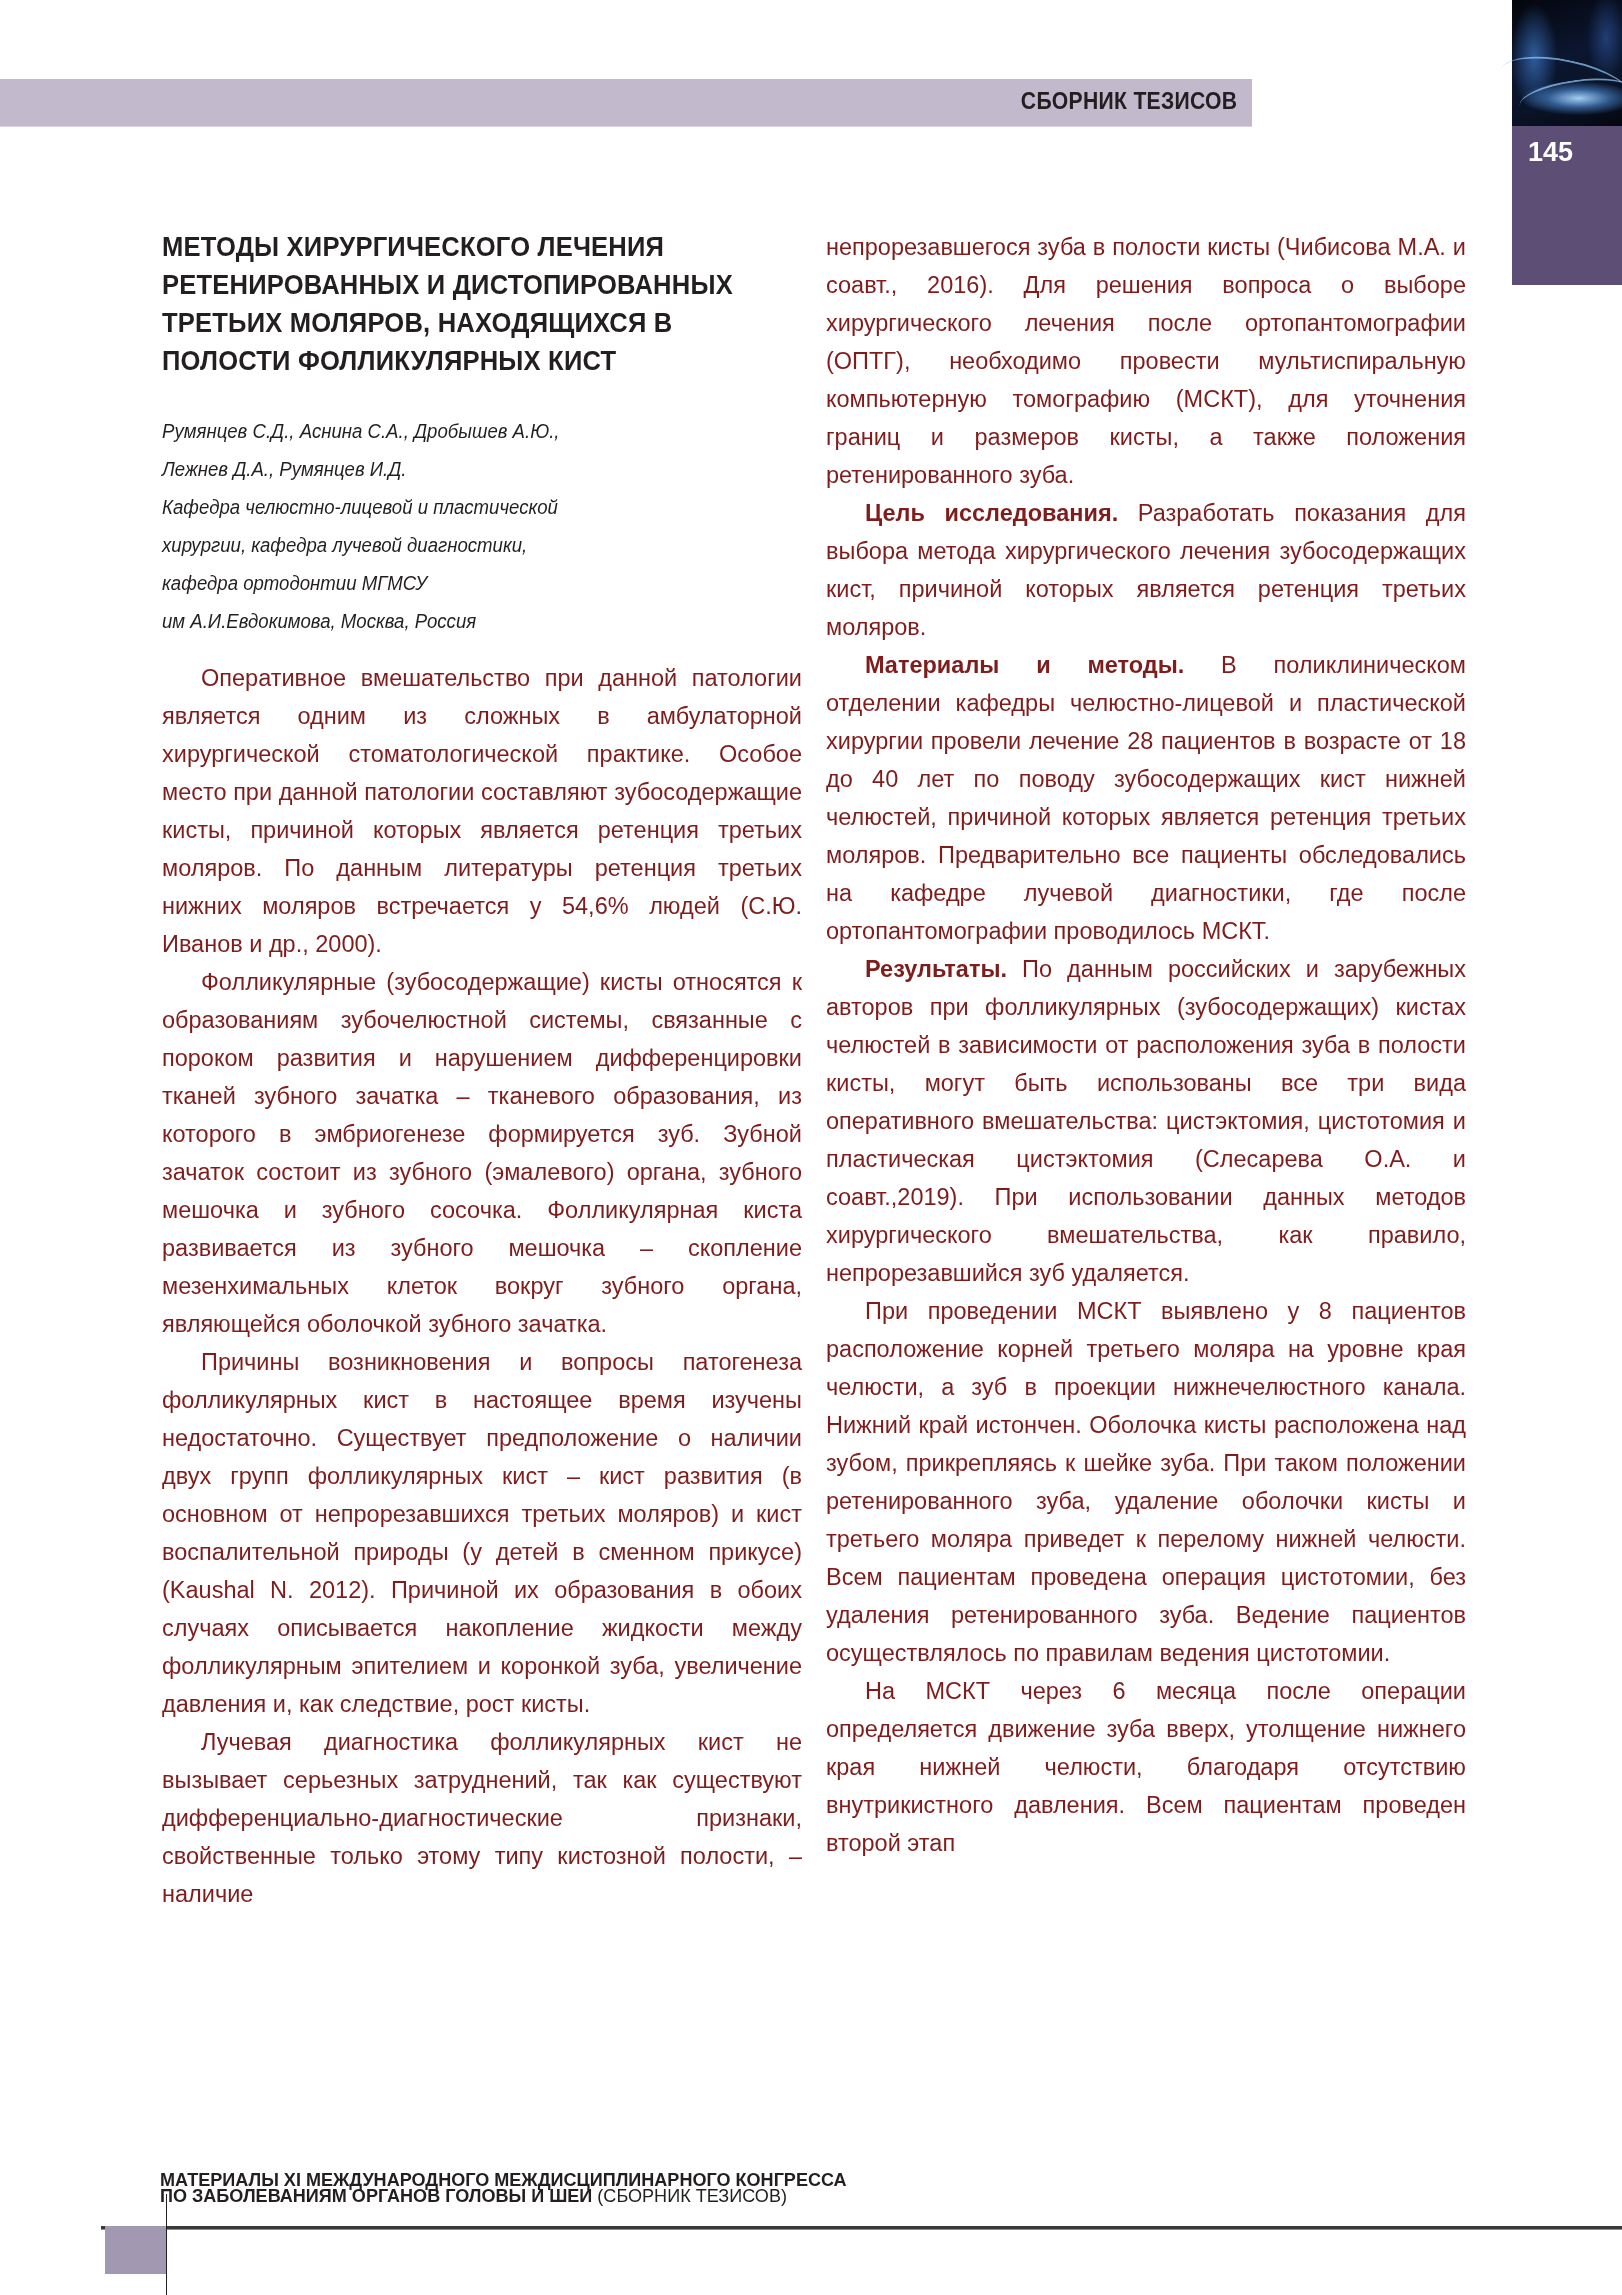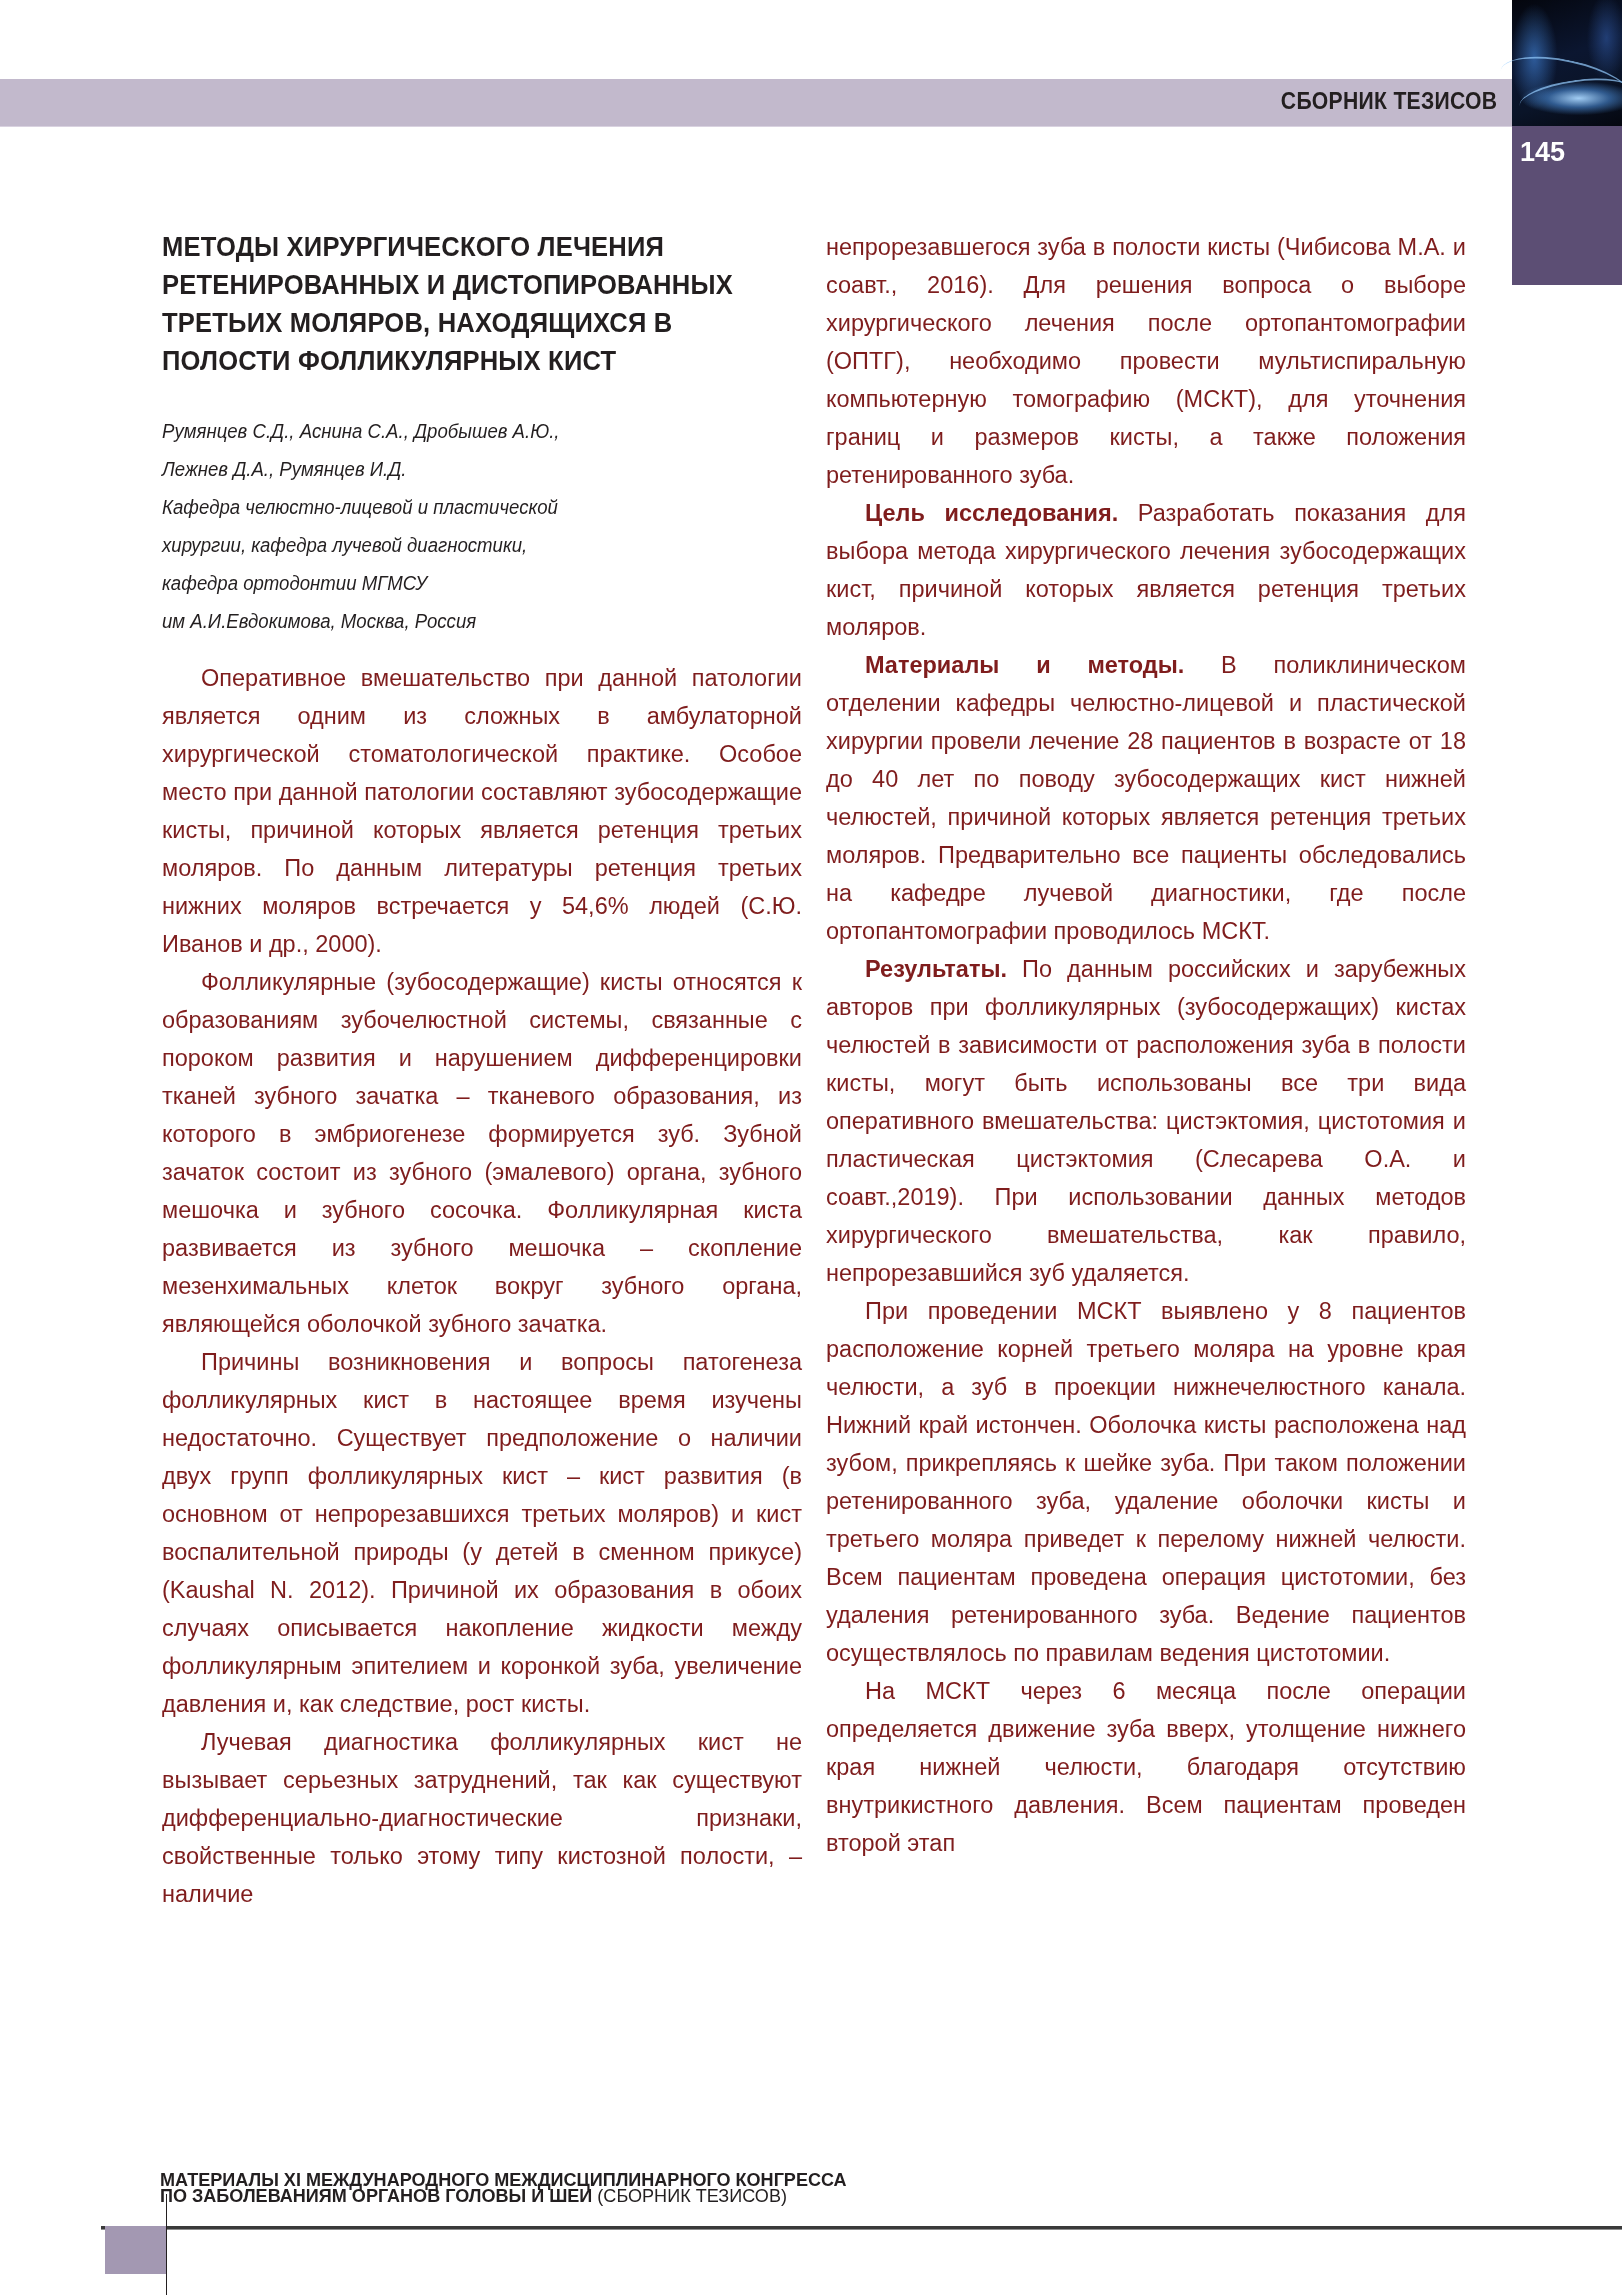--- a/index.html
+++ b/index.html
@@ -1,34 +1,34 @@
 <!DOCTYPE html>
 <html style="font-size:10.7px"><head>
 <meta charset="utf-8">
 <style>
   html, body { margin: 0; padding: 0; background: #ffffff; }
   body { width: 1623px; height: 2295px; position: relative; overflow: hidden;
          font-family: "Liberation Sans", "DejaVu Sans", sans-serif; color: #231f20; }
 
-  .header-band { position: absolute; left: 0; top: 79px; width: 1512px; height: 47px;
+  .header-band { position: absolute; left: 0; top: 79px; width: 1252px; height: 47px;
                  background: #c2b9cc; border-bottom: 1.3px solid #d9d2e0; }
   .header-title { position: absolute; right: 14.7px; top: 9.4px; font-weight: bold;
                   font-size: 23px; letter-spacing: 0.3px; color: #231f20;
                   transform: scaleX(0.92); transform-origin: right center; }
 
   .corner-photo { position: absolute; left: 1512px; top: 0; width: 111px; height: 126px;
     background:
       radial-gradient(ellipse 70% 18% at 60% 78%, rgba(170,215,255,0.95) 0%, rgba(80,150,230,0.55) 40%, rgba(0,0,0,0) 75%),
       radial-gradient(ellipse 30% 60% at 20% 45%, rgba(70,140,230,0.6) 0%, rgba(0,0,0,0) 70%),
       radial-gradient(ellipse 25% 50% at 85% 30%, rgba(60,110,200,0.45) 0%, rgba(0,0,0,0) 70%),
       linear-gradient(160deg, #04060d 0%, #0b1630 45%, #0a1428 70%, #05070f 100%); }
   .photo-streak { position: absolute; border-radius: 50%; border-top: 2px solid rgba(150,205,255,0.7); }
 
   .page-tab { position: absolute; left: 1512px; top: 126px; width: 111px; height: 159px; background: #5c4e74; }
-  .page-number { position: absolute; left: 8px; top: 10.7px; color: #ffffff; font-weight: bold; font-size: 27px; }
+  .page-number { position: absolute; left: 16px; top: 10.7px; color: #ffffff; font-weight: bold; font-size: 27px; }
 
   .column { position: absolute; top: 228px; width: 640px; }
   .col-left { left: 162px; }
   .col-right { left: 826px; }
 
   .article-title { margin: 0; font-weight: bold; font-size: 27.5px; line-height: 38px;
                    letter-spacing: 0.2px; color: #231f20; transform: scaleX(0.93); transform-origin: left; width: 670px; }
 
   .authors { margin-top: 32px; font-style: italic; font-size: 20px; line-height: 38px; color: #231f20; }
   .authors div { white-space: nowrap; transform: scaleX(0.93); transform-origin: left; }

